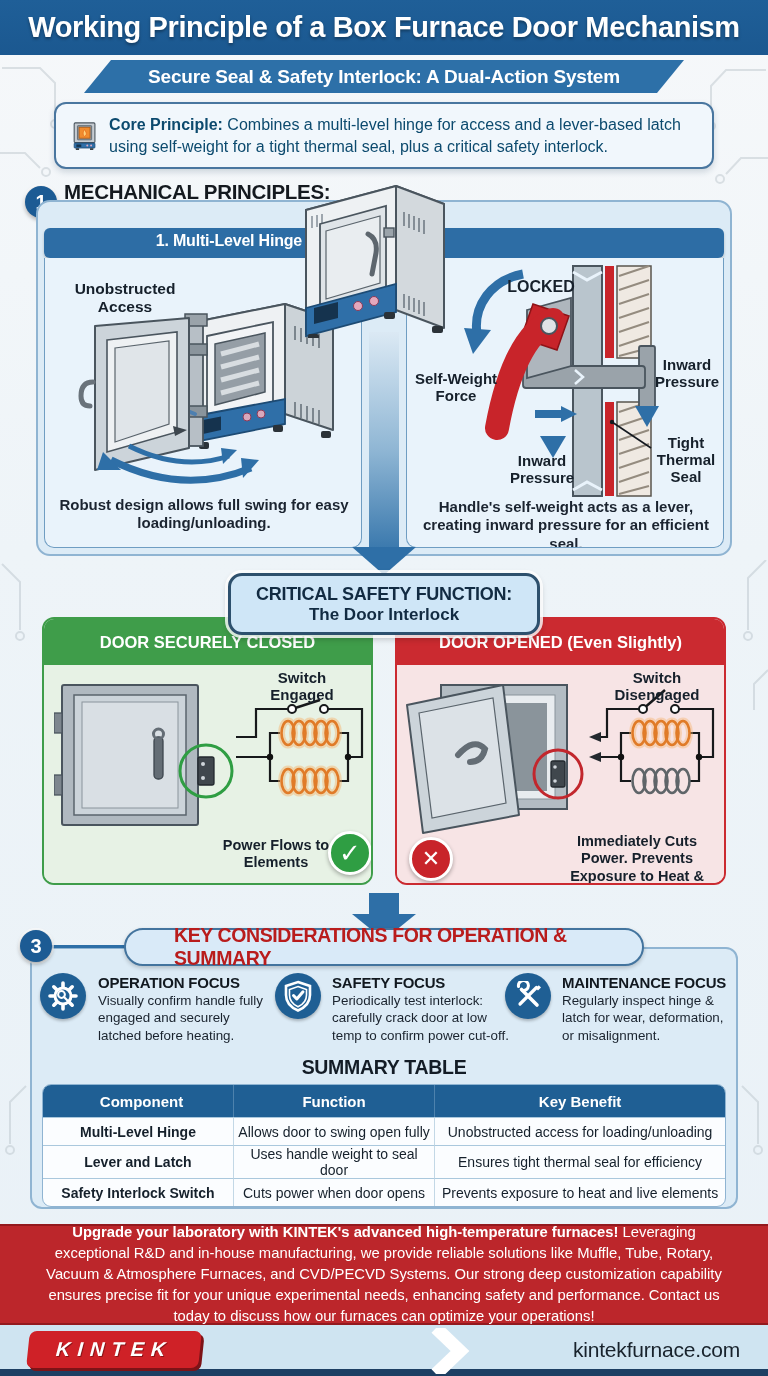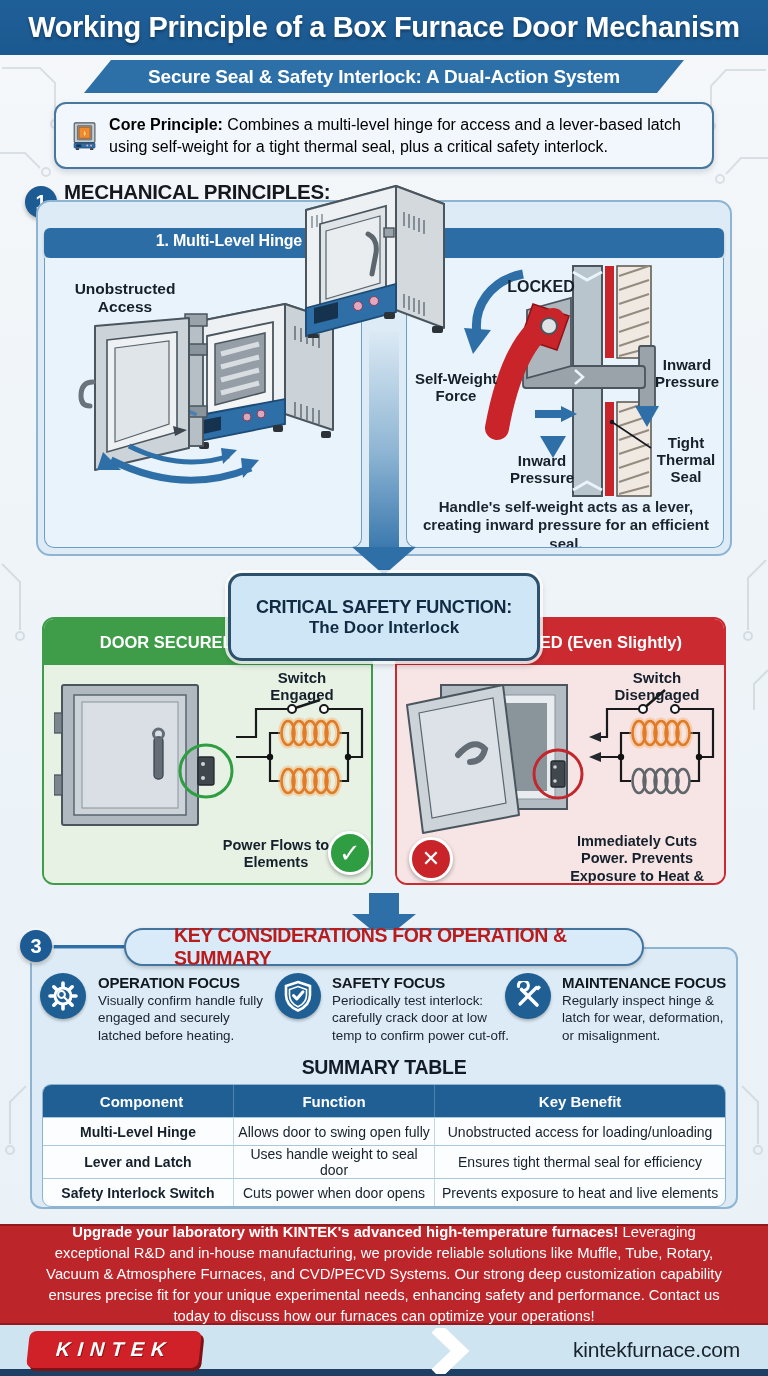--- a/index.html
+++ b/index.html
@@ -9,41 +9,41 @@
   .trace{position:absolute;opacity:.75;pointer-events:none;}
 
   
   .hdr{left:0;top:0;width:768px;height:55px;background:linear-gradient(180deg,#1f5f98,#1b5890);display:flex;align-items:center;justify-content:center;}
   .hdr h1{margin:0;color:#fff;font-size:29px;font-weight:bold;letter-spacing:-.4px;text-shadow:0 2px 3px rgba(0,0,0,.35);}
   .subband{left:84px;top:60px;width:600px;height:33px;background:#2d70a8;clip-path:polygon(4.5% 0,100% 0,95.5% 100%,0 100%);display:flex;align-items:center;justify-content:center;}
   .subband div{color:#fff;font-size:19px;font-weight:bold;letter-spacing:-.2px;}
 
   
   .core{left:54px;top:102px;width:660px;height:67px;background:#f1f7fc;border:2px solid #49769f;border-radius:12px;box-shadow:0 3px 6px rgba(30,60,90,.18);display:flex;align-items:center;gap:12px;padding:0 16px;box-sizing:border-box;}
-  .core .txt{font-size:16px;line-height:1.33;color:#000000;}
+  .core .txt{font-size:16px;line-height:1.33;color:#0c4a6e;}
   .core .txt b{font-weight:bold;}
 
   
   .badge{width:32px;height:32px;border-radius:50%;background:#1c5b94;color:#fff;font-size:20px;font-weight:bold;display:flex;align-items:center;justify-content:center;box-shadow:0 2px 4px rgba(0,0,0,.35),0 0 0 2px rgba(255,255,255,.7);}
   .s1title{left:64px;top:181px;font-size:20.5px;font-weight:bold;color:#14191f;line-height:1.1;letter-spacing:-.3px;}
   .s1box{left:36px;top:200px;width:696px;height:356px;background:#dcebf6;border:2px solid #8fb4d2;border-radius:14px;box-sizing:border-box;}
   .hdrband{left:44px;top:228px;width:680px;height:30px;background:#2d6da5;border-radius:6px;box-shadow:0 2px 3px rgba(0,0,0,.2);}
   .bandlbl{position:absolute;top:232px;color:#fff;font-size:16px;font-weight:bold;text-align:right;letter-spacing:-.2px;}
   .panel1{top:258px;width:318px;height:290px;background:#e9f3fb;border:1.5px solid #6f9dc2;border-top:none;border-radius:0 0 10px 10px;box-sizing:border-box;overflow:hidden;}
   .plabel{position:absolute;font-weight:bold;color:#16202b;text-align:center;line-height:1.14;}
   .caption{position:absolute;font-size:15px;font-weight:bold;color:#1b2430;text-align:center;line-height:1.22;}
 
   
   .arrshaft{left:369px;top:332px;width:30px;height:215px;background:linear-gradient(180deg,#dbe9f4 0%,#8fb6d4 55%,#3c7aae 100%);}
   .arrhead{left:352px;top:547px;width:0;height:0;border-left:32px solid transparent;border-right:32px solid transparent;border-top:28px solid #2e6fa7;}
   .arr2shaft{left:369px;top:893px;width:30px;height:21px;background:#2e6fa7;}
   .arr2head{left:352px;top:914px;width:0;height:0;border-left:32px solid transparent;border-right:32px solid transparent;border-top:26px solid #2e6fa7;}
 
   
-  .critical{left:228px;top:573px;width:312px;height:88px;background:#cfe6f7;border:3.5px solid #2d506d;border-radius:14px;box-shadow:0 0 0 3px rgba(255,255,255,.8),0 3px 7px rgba(0,0,0,.3);display:flex;flex-direction:column;align-items:center;justify-content:center;box-sizing:border-box;z-index:8;}
+  .critical{left:228px;top:573px;width:312px;height:62px;background:#cfe6f7;border:3.5px solid #2d506d;border-radius:14px;box-shadow:0 0 0 3px rgba(255,255,255,.8),0 3px 7px rgba(0,0,0,.3);display:flex;flex-direction:column;align-items:center;justify-content:center;box-sizing:border-box;z-index:8;}
   .critical .l1{font-size:18px;font-weight:bold;color:#122b42;letter-spacing:-.3px;}
   .critical .l2{font-size:17px;font-weight:bold;color:#122b42;}
 
   
   .ipanel{top:617px;width:331px;height:268px;border-radius:12px;overflow:hidden;box-sizing:border-box;}
   .ipanel .ihead{height:46px;display:flex;align-items:center;justify-content:center;text-align:center;color:#fff;font-size:16.5px;font-weight:bold;line-height:1.15;}
   .ipanel .ibody{position:relative;height:222px;}
   .gpanel{left:42px;border:2px solid #3f9d4a;}
   .gpanel .ihead{background:#3f9d4a;}
   .gpanel .ibody{background:#e7f2e5;}
@@ -208,20 +208,21 @@
       <path d="M48,118 q-12,0 -12,14 q0,10 9,10" fill="none" stroke="#6a737b" stroke-width="5" stroke-linecap="round"></path>
 
       <path d="M66,196 Q138,232 206,204" fill="none" stroke="#2e6fa7" stroke-width="7"></path>
       <polygon points="58,188 76,206 52,206" fill="#2e6fa7"></polygon>
       <polygon points="214,196 198,214 196,194" fill="#2e6fa7"></polygon>
       <path d="M84,182 Q136,208 184,192" fill="none" stroke="#2e6fa7" stroke-width="5"></path>
       <polygon points="192,186 178,200 176,184" fill="#2e6fa7"></polygon>
       <polygon points="128,162 142,166 130,172" fill="#3d464e"></polygon>
     </svg>
     <div class="plabel" style="left:14px;top:22px;width:132px;font-size:15.5px">Unobstructed Access</div>
+    <div class="caption" style="left:10px;top:238px;width:298px">Robust design allows full swing for easy loading/unloading.</div>
   </div>
 
   <div class="abs panel1" style="left:406px">
     <svg style="position:absolute;left:0;top:4px" width="318" height="238" viewBox="0 0 318 238">
       <defs>
         <linearGradient id="bluedown" x1="0" y1="0" x2="0" y2="1">
           <stop offset="0" stop-color="#9cc0dc"></stop>
             <stop offset="1" stop-color="#2e6fa7"></stop>
         </linearGradient>
       </defs>

